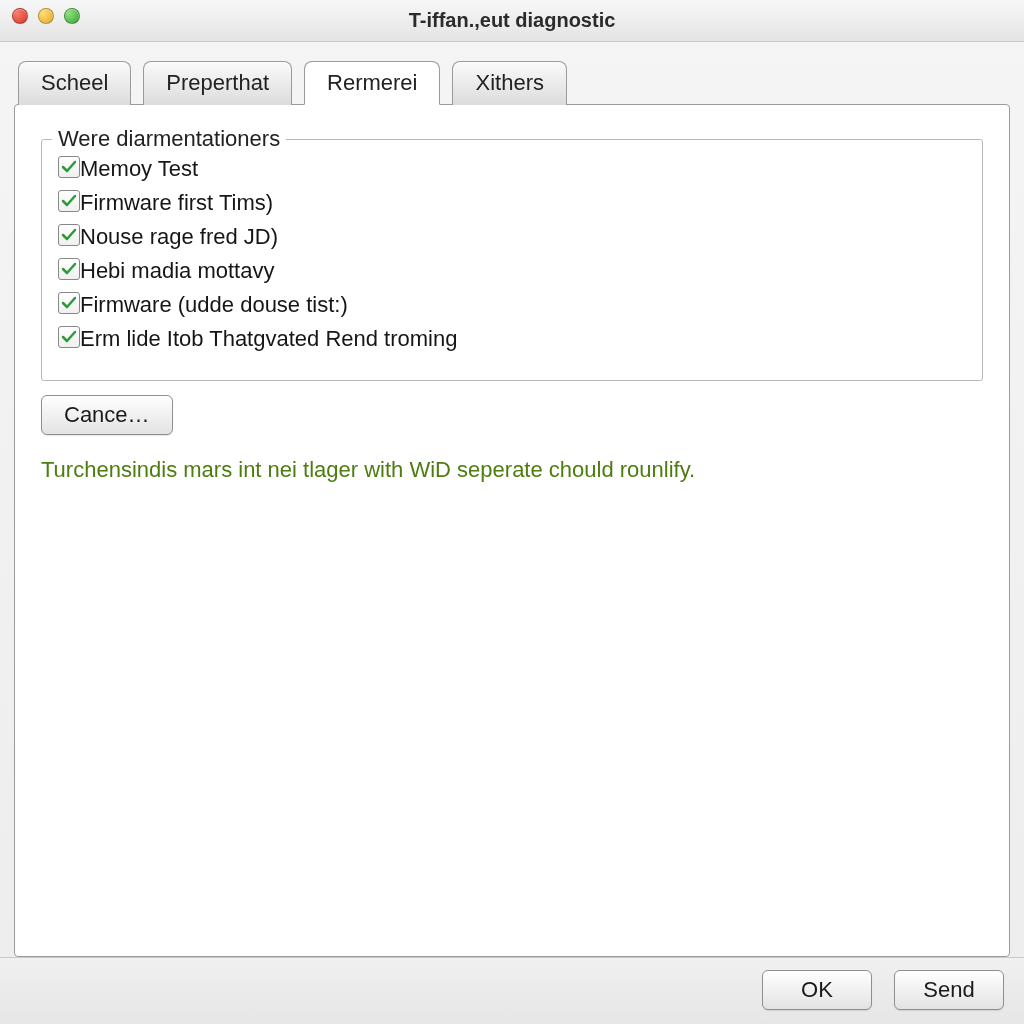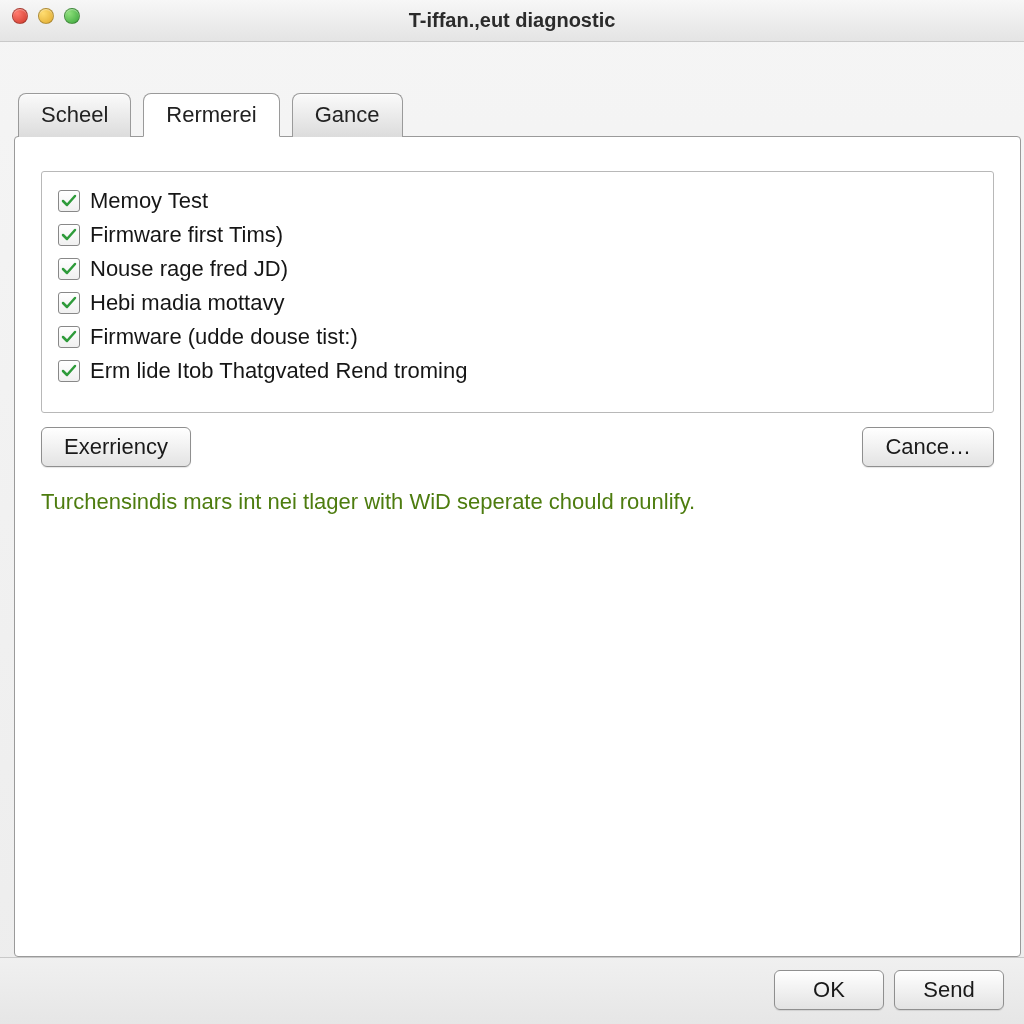--- a/index.html
+++ b/index.html
@@ -45,24 +45,23 @@
     .tl-green { background: radial-gradient(circle at 30% 30%, #8ee07b, #3aa53a); }
     .title {
       flex: 1;
       text-align: center;
       font-weight: 600;
       font-size: 20px;
       color: #2b2b2b;
     }
     .content {
       flex: 1;
-      padding: 18px 3px 0 14px;
+      padding: 18px 14px 0 14px;
       display: flex;
       flex-direction: column;
-      margin-top: 32px;
     }
     .tabs {
       display: flex;
       gap: 12px;
       padding-left: 4px;
       position: relative;
       z-index: 2;
     }
     .tab {
       padding: 8px 22px 8px 22px;
@@ -103,22 +102,22 @@
       position: absolute;
       top: -14px;
       left: 10px;
       background: #ffffff;
       padding: 0 6px;
       font-size: 22px;
       color: #222;
     }
     .check-row {
       display: flex;
-      align-items: center;
-      gap: 10px;
+      align-items: flex-start;
+      gap: 0;
       padding: 4px 0;
     }
     .checkbox {
       width: 22px;
       height: 22px;
       border: 1px solid #888;
       border-radius: 3px;
       background: linear-gradient(#ffffff, #f0f0f0);
       display: flex;
       align-items: center;
@@ -143,21 +142,21 @@
       cursor: default;
     }
     .info-text {
       margin-top: 22px;
       font-size: 22px;
       color: #4d7c0f;
     }
     .footer {
       display: flex;
       justify-content: flex-end;
-      gap: 10px;
+      gap: 22px;
       padding: 12px 20px 14px 0;
       background: linear-gradient(#f0f0f0, #e6e6e6);
       border-top: 1px solid #c9c9c9;
     }
     .footer .btn {
       min-width: 110px;
       text-align: center;
     }
   </style>
 </head>
@@ -169,26 +168,28 @@
       <div class="traffic-light tl-red"></div>
       <div class="traffic-light tl-yellow"></div>
       <div class="traffic-light tl-green"></div>
     </div>
     <div class="title">T-iffan.,eut diagnostic</div>
   </div>
 
   <div class="content">
     <div class="tabs">
       <div class="tab">Scheel</div>
+      <div class="tab">Preperthat</div>
       <div class="tab active">Rermerei</div>
-      <div class="tab">Gance</div>
+      <div class="tab">Xithers</div>
     </div>
 
     <div class="panel">
       <div class="groupbox">
+        <div class="groupbox-title">Were diarmentationers</div>
 
         <div class="check-row">
           <div class="checkbox">
             <svg viewBox="0 0 16 16">
                 <path d="M2 8 L6 12 L14 3" stroke="#2e9b3a" stroke-width="2.5" fill="none" stroke-linecap="round" stroke-linejoin="round"></path>
               </svg>
           </div>
           <span class="check-label">Memoy Test</span>
         </div>
 
@@ -232,21 +233,20 @@
           <div class="checkbox">
             <svg viewBox="0 0 16 16">
                 <path d="M2 8 L6 12 L14 3" stroke="#2e9b3a" stroke-width="2.5" fill="none" stroke-linecap="round" stroke-linejoin="round"></path>
               </svg>
           </div>
           <span class="check-label">Erm lide Itob Thatgvated Rend troming</span>
         </div>
       </div>
 
       <div class="button-row">
-        <div class="btn">Exerriency</div>
         <div class="btn">Cance…</div>
       </div>
 
       <div class="info-text">Turchensindis mars int nei tlager with WiD seperate chould rounlify.</div>
     </div>
   </div>
 
   <div class="footer">
     <div class="btn">OK</div>
     <div class="btn">Send</div>

